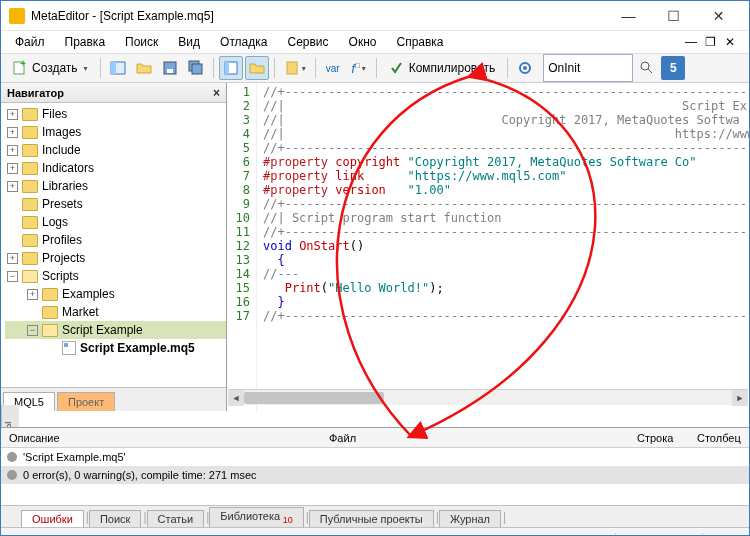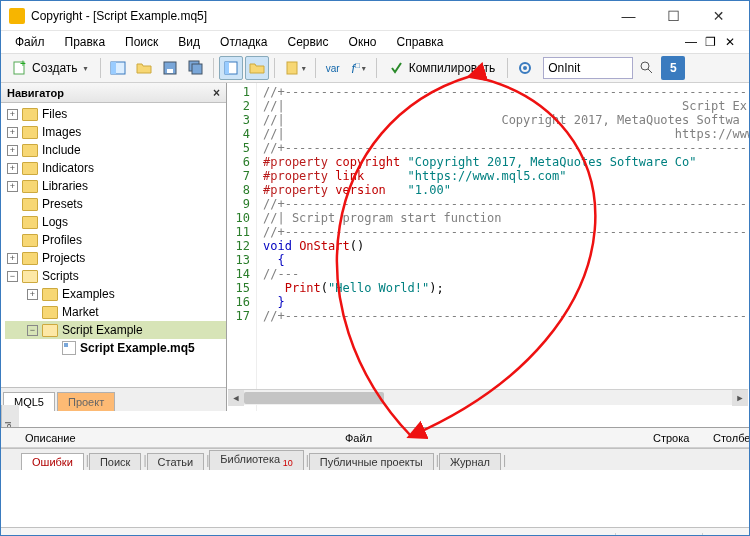--- a/index.html
+++ b/index.html
@@ -10,21 +10,21 @@
 .winbtn { width: 45px; height: 30px; display: flex; align-items: center; justify-content: center; font-size: 14px; color: #333; }
 .menubar { height: 22px; display: flex; align-items: center; padding: 0 4px; background: #fff; }
 .menubar > div { padding: 2px 10px; }
 .menubar .endicons { margin-left: auto; display: flex; gap: 6px; padding-right: 6px; }
 .endicons span { width: 14px; height: 14px; display: inline-block; }
 .toolbar { height: 30px; display: flex; align-items: center; padding: 2px 4px; background: #f5f5f5; border-top: 1px solid #e0e0e0; border-bottom: 1px solid #d0d0d0; gap: 2px; }
 .tbtn { height: 24px; min-width: 24px; display: flex; align-items: center; justify-content: center; padding: 0 3px; border: 1px solid transparent; border-radius: 2px; }
 .tbtn.drop::after { content: "▾"; font-size: 8px; color: #555; margin-left: 2px; }
 .tsep { width: 1px; height: 20px; background: #c8c8c8; margin: 0 3px; }
 .tbtn.txt { padding: 0 6px; gap: 4px; }
-.search { height: 22px; border: 1px solid #aac; background: #fff; display: flex; align-items: center; padding: 0 4px; margin-left: 4px; }
+.search { height: 28px; border: 1px solid #aac; background: #fff; display: flex; align-items: center; padding: 0 4px; margin-left: 4px; }
 .search input { border: none; outline: none; font-size: 12px; width: 80px; }
 .main { display: flex; height: 328px; }
 .nav { width: 226px; border-right: 1px solid #a0a0a0; display: flex; flex-direction: column; background: #fff; }
 .panehdr { height: 20px; background: linear-gradient(#f7f7f7,#e6e6e6); border-bottom: 1px solid #c0c0c0; display: flex; align-items: center; padding: 0 6px; font-weight: bold; font-size: 11px; }
 .panehdr .x { margin-left: auto; font-size: 12px; color: #333; cursor: pointer; }
 .tree { flex: 1; overflow: auto; padding: 2px 0 2px 4px; }
 .tree .item { display: flex; align-items: center; height: 18px; padding-left: 2px; white-space: nowrap; }
 .tree .item.d1 { padding-left: 2px; }
 .tree .item.d2 { padding-left: 22px; }
 .tree .item.d3 { padding-left: 42px; font-weight: bold; }
@@ -46,21 +46,21 @@
 .c-ppkey { color: #c00000; }
 .c-str { color: #008080; }
 .c-kw { color: #0000c0; }
 .c-fn { color: #c00000; }
 .editor-scroll-x { position: absolute; left: 227px; right: 1px; top: 388px; height: 16px; background: #f0f0f0; border-top: 1px solid #d0d0d0; }
 .sb-left, .sb-right { position: absolute; top: 0; width: 16px; height: 16px; background: #e0e0e0; display: flex; align-items: center; justify-content: center; font-size: 9px; color: #555; }
 .sb-left { left: 0; } .sb-right { right: 0; }
 .sb-thumb-x { position: absolute; left: 16px; top: 2px; height: 12px; width: 140px; background: #c4c4c4; border-radius: 2px; }
 .output { height: 100px; border-top: 1px solid #a0a0a0; display: flex; flex-direction: column; background: #fff; margin-top: 16px; position: relative; }
 .out-head { height: 20px; display: flex; align-items: center; background: #f5f5f5; border-bottom: 1px solid #d0d0d0; font-size: 11px; }
-.out-head .col { padding: 0 24px; }
+.out-head .col { padding: 0 8px; }
 .out-head .c1 { width: 320px; } .out-head .c2 { flex: 1; } .out-head .c3 { width: 60px; } .out-head .c4 { width: 60px; }
 .out-rows { flex: 1; }
 .out-row { height: 18px; display: flex; align-items: center; padding-left: 6px; gap: 6px; font-size: 11px; }
 .out-row.sel { background: #e3e3e3; }
 .bullet { width: 10px; height: 10px; border-radius: 50%; background: #9a9a9a; }
 .out-tabs { height: 22px; display: flex; align-items: flex-end; background: #efefef; border-top: 1px solid #c0c0c0; padding-left: 20px; }
 .out-tabs .tab { padding: 2px 10px; border: 1px solid #b0b0b0; border-bottom: none; background: #e6e6e6; font-size: 11px; margin-right: 2px; color: #333; }
 .out-tabs .tab.active { background: #fff; color: #b00000; }
 .out-tabs .tab .badge { color: #c00; font-size: 9px; vertical-align: sub; }
 .vlabel { position: absolute; left: 0; top: 404px; width: 18px; height: 96px; background: #e6e6e6; border-right: 1px solid #c0c0c0; writing-mode: vertical-rl; text-align: center; font-size: 10px; color: #555; transform: rotate(180deg); }
@@ -68,21 +68,21 @@
 .statusbar .sp { flex: 1; }
 .statusbar .cell { padding: 0 10px; border-left: 1px solid #d0d0d0; }
 .arrow-svg { position: absolute; left: 260px; top: 60px; width: 460px; height: 400px; pointer-events: none; }
 .ico-svg { width: 16px; height: 16px; }
 </style>
 </head>
 <body>
 
 <div class="titlebar">
   <div class="ico"></div>
-  <div class="title">Copyright - [Script Example.mq5]</div>
+  <div class="title">MetaEditor - [Script Example.mq5]</div>
   <div class="winbtn">—</div>
   <div class="winbtn">☐</div>
   <div class="winbtn close">✕</div>
 </div>
 
 <div class="menubar">
   <div>Файл</div>
   <div>Правка</div>
   <div>Поиск</div>
   <div>Вид</div>
@@ -294,20 +294,30 @@
 </div>
 
 <div class="vlabel">Инструменты</div>
 <div class="output">
   <div class="out-head">
     <div class="col c1">Описание</div>
     <div class="col c2">Файл</div>
     <div class="col c3">Строка</div>
     <div class="col c4">Столбец</div>
   </div>
+  <div class="out-rows" id="outrows">
+      <div class="out-row">
+        <span class="bullet"></span>
+        <span>'Script Example.mq5'</span>
+      </div>
+      <div class="out-row sel">
+        <span class="bullet"></span>
+        <span>0 error(s), 0 warning(s), compile time: 271 msec</span>
+      </div>
+    </div>
   <div class="out-tabs" id="outtabs">
       <div class="tab active">Ошибки</div>
       <span style="color: rgb(170, 170, 170); align-self: center;"> | </span>
       <div class="tab">Поиск</div>
       <span style="color: rgb(170, 170, 170); align-self: center;"> | </span>
       <div class="tab">Статьи</div>
       <span style="color: rgb(170, 170, 170); align-self: center;"> | </span>
       <div class="tab">Библиотека<span class="badge"> 10</span></div>
       <span style="color: rgb(170, 170, 170); align-self: center;"> | </span>
       <div class="tab">Публичные проекты</div>

